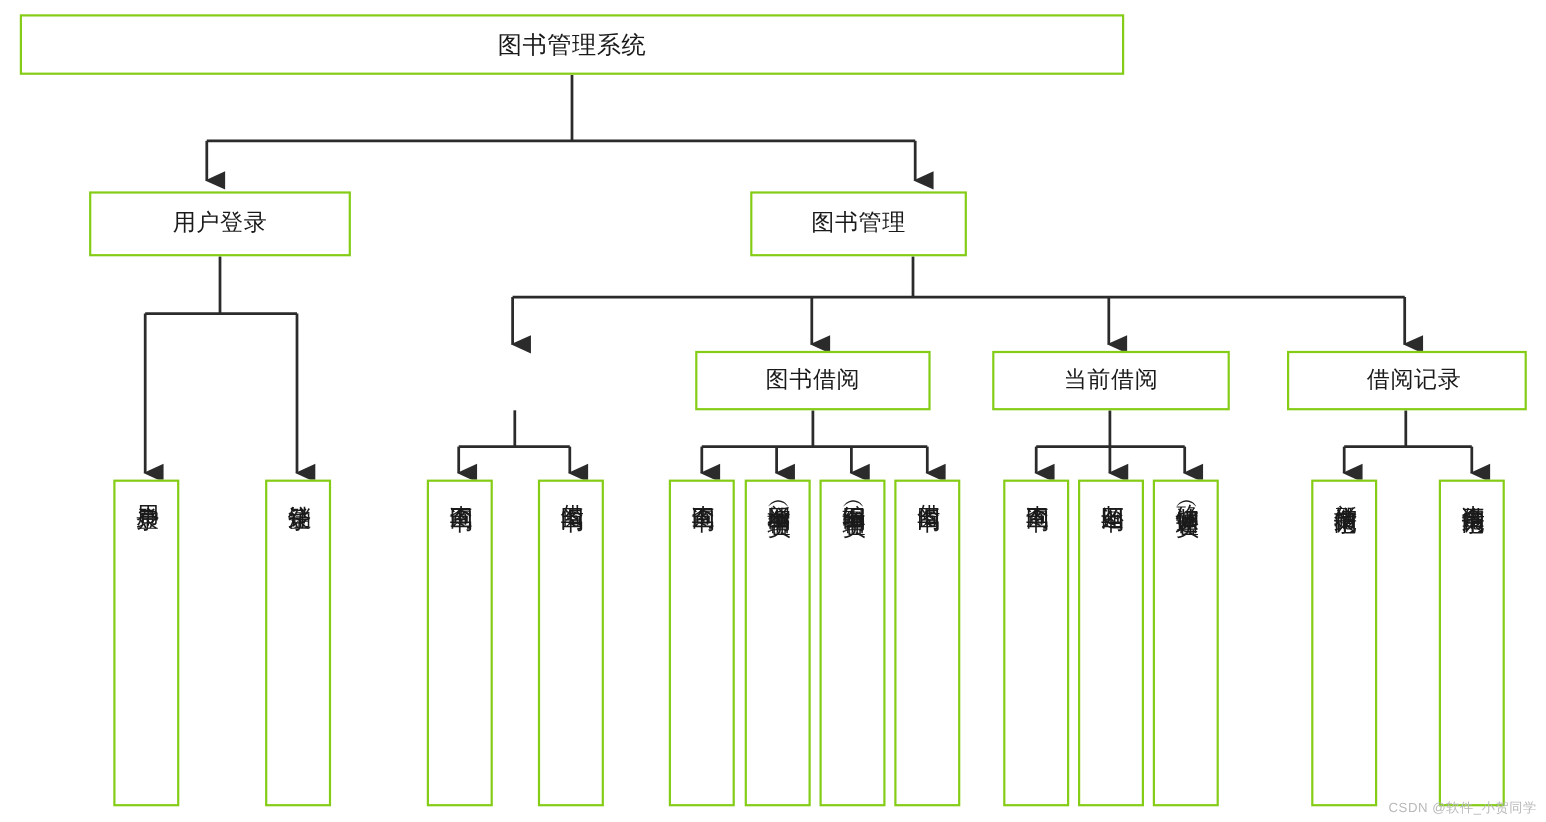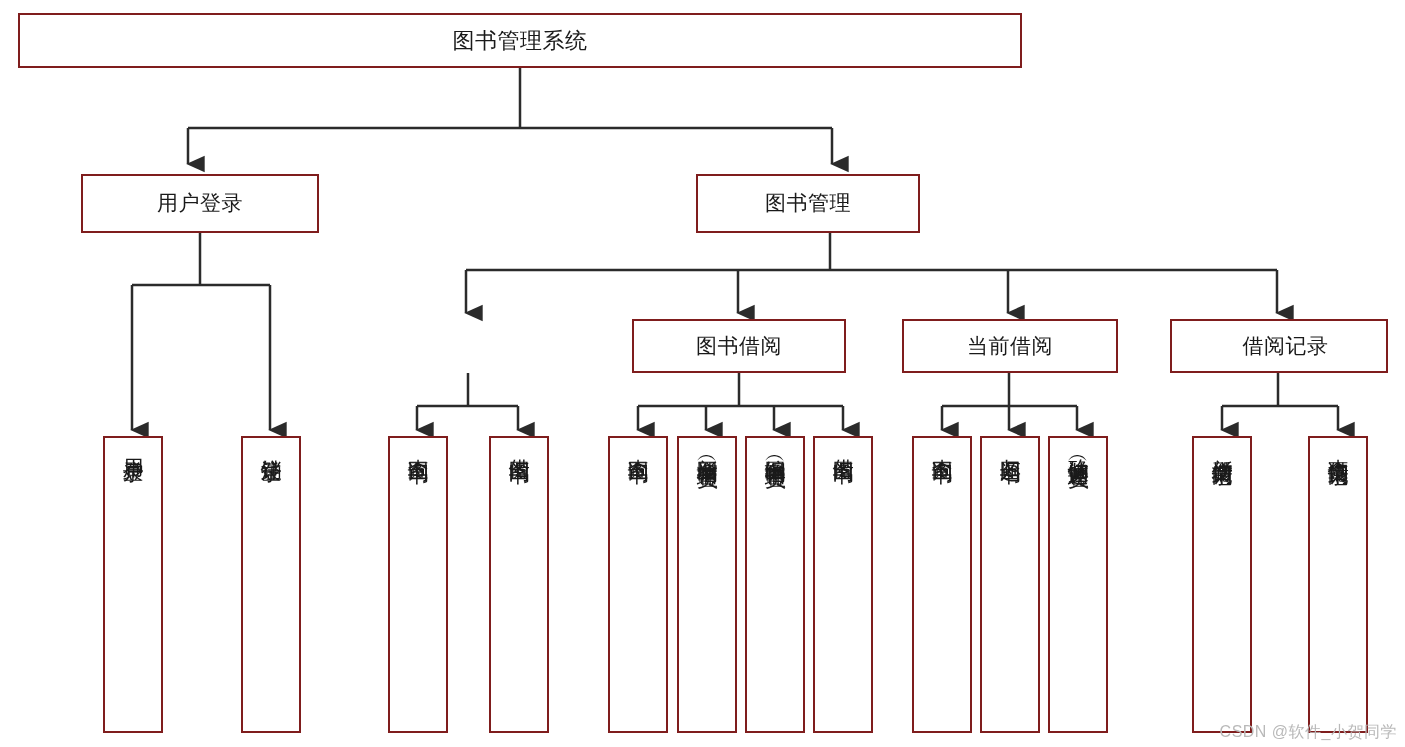--- a/index.html
+++ b/index.html
@@ -23,21 +23,21 @@
     left: 0;
     top: 0;
     width: 1405px;
     height: 747px;
     pointer-events: none;
   }
   .node {
     position: absolute;
     box-sizing: border-box;
     background: #ffffff;
-    border: 2px solid #7f1d1d;
+    border: 2px solid #84cc16;
     display: flex;
     align-items: center;
     justify-content: center;
     color: #1a1a1a;
   }
   .node .label {
     display: block;
     text-align: center;
     line-height: 1.18;
     letter-spacing: 0.5px;
@@ -61,21 +61,21 @@
     font-size: 21px;
     line-height: 1.08;
     letter-spacing: 1.5px;
     margin: 0 auto;
     max-height: 100%;
   }
   .watermark {
     position: absolute;
     right: 8px;
     bottom: 4px;
-    font-size: 16px;
+    font-size: 12px;
     color: #b9b9b9;
     white-space: nowrap;
     letter-spacing: 0.5px;
   }
 </style>
 </head>
 <body>
 
 <div id="canvas">
 
@@ -129,21 +129,21 @@
     </g>
   </svg>
 
   <div class="node horiz root" style="left:18px; top:13px; width:1004px; height:55px;">
     <span class="label">图书管理系统</span>
   </div>
 
   <div class="node horiz" style="left:81px; top:174px; width:238px; height:59px;">
     <span class="label">用户登录</span>
   </div>
-  <div class="node horiz" style="left:696px; top:174px; width:224px; height:59px;">
+  <div class="node horiz" style="left:682px; top:174px; width:197px; height:59px;">
     <span class="label">图书管理</span>
   </div>
 
   <div class="node horiz" style="left:632px; top:319px; width:214px; height:54px;">
     <span class="label">图书借阅</span>
   </div>
   <div class="node horiz" style="left:902px; top:319px; width:216px; height:54px;">
     <span class="label">当前借阅</span>
   </div>
   <div class="node horiz" style="left:1170px; top:319px; width:218px; height:54px;padding-left:13px;">

